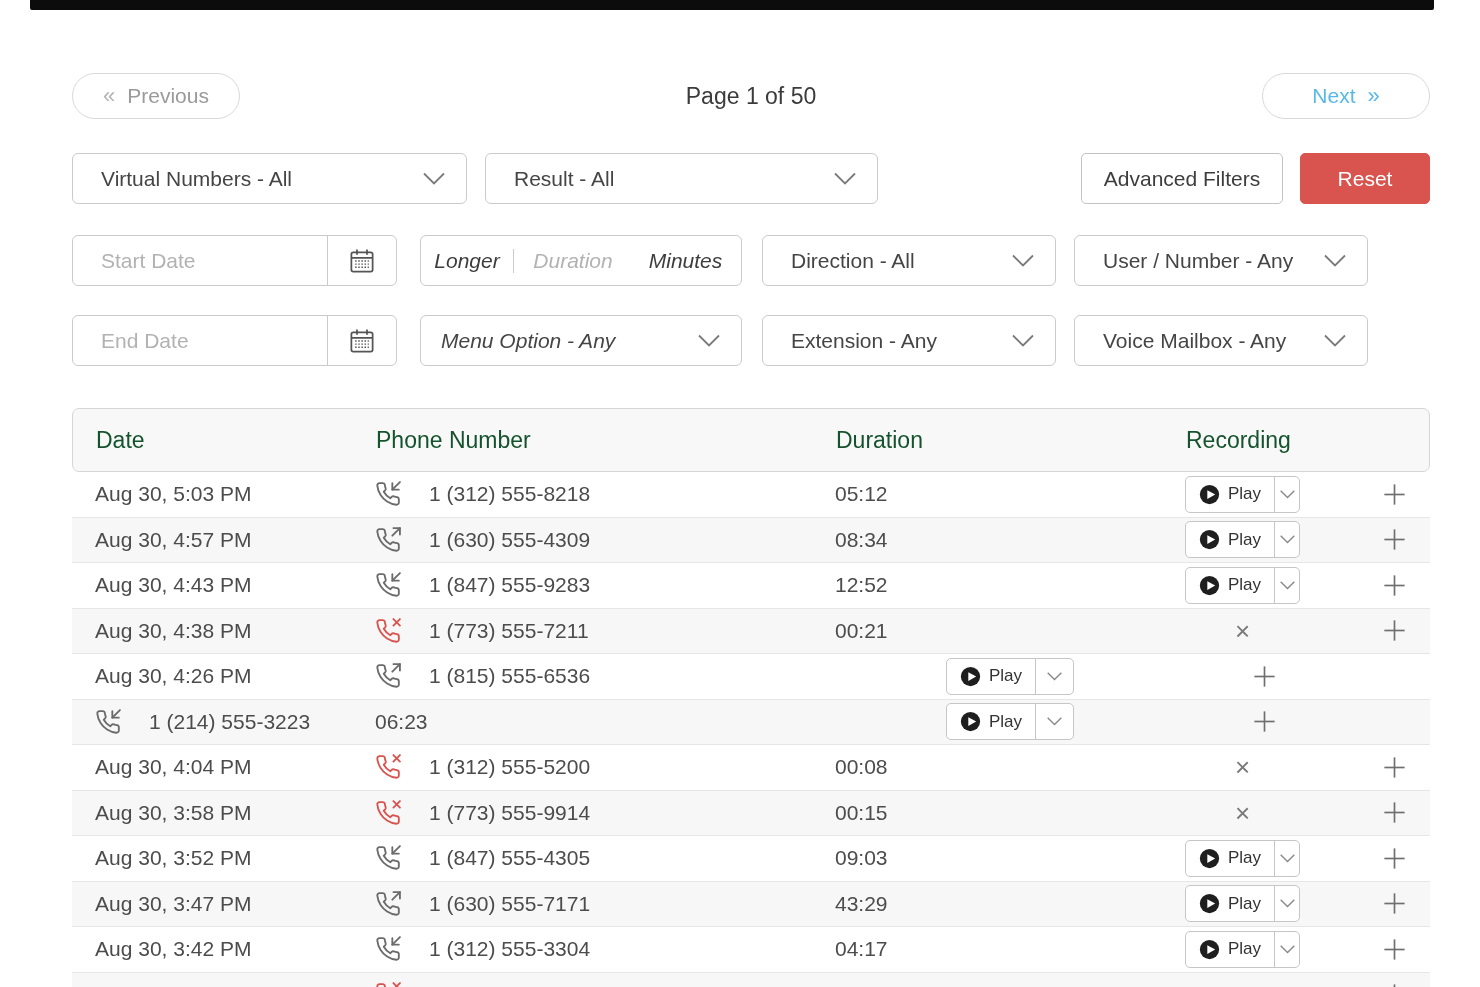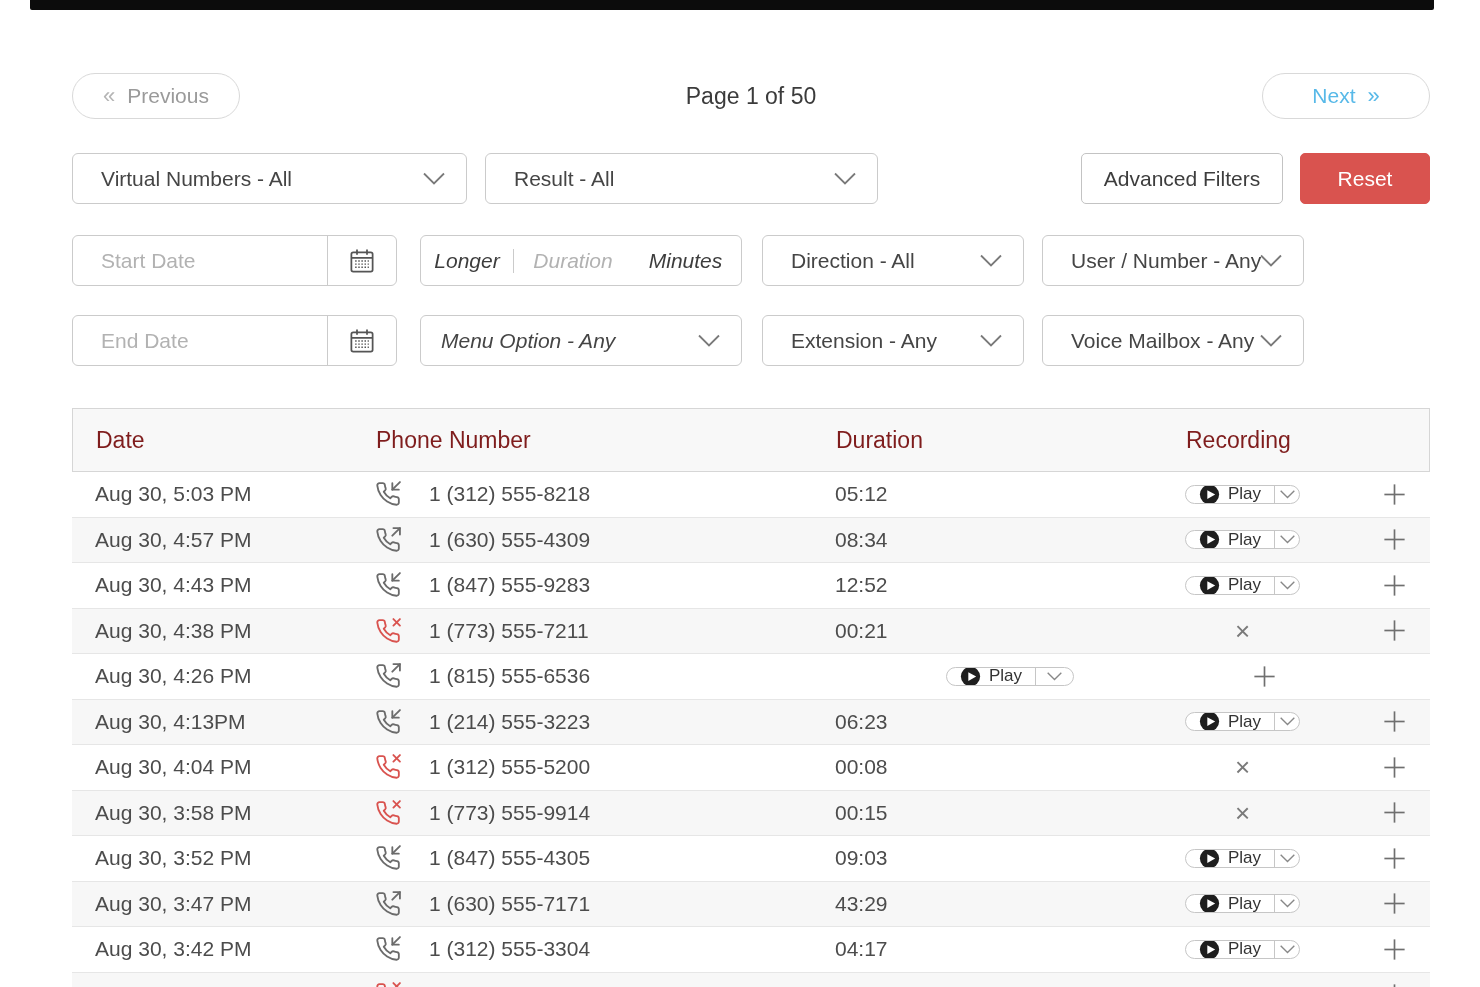--- a/index.html
+++ b/index.html
@@ -44,37 +44,37 @@
   .cal-btn { width: 69px; align-self: stretch; border-left: 1.5px solid #cbcbcb;
     display: flex; align-items: center; justify-content: center; cursor: pointer; background: transparent; border-top:0; border-right:0; border-bottom:0; }
   .seg-ctl { width: 322px; margin-left: 23px; padding: 0; overflow: hidden; font-style: italic; }
   .seg { height: 100%; display: flex; align-items: center; justify-content: center; cursor: pointer;
     background: transparent; border: 0; font: inherit; color: #3d3d3d; }
   .seg-input { width: 119px; text-align: center; color: #b2b2b2; border: 0; outline: 0;
     font: inherit; background: transparent; border-left: 1.5px solid #cbcbcb; }
   .seg-input::placeholder { color: #b2b2b2; }
   .seg-a { width: 92px; } .seg-c { width: 107px; align-items: center; }
   .ml20 { margin-left: 20px; } .ml18 { margin-left: 18px; }
-  .w-325 { width: 262px; }
+  .w-325 { width: 294px; }
 
   
   .table { margin-top: 42px; }
-  .thead { height: 64px; background: #f8f8f8; border: 1.5px solid #d6d6d6; border-radius: 0;
+  .thead { height: 64px; background: #f8f8f8; border: 1.5px solid #d6d6d6; border-radius: 7px;
     display: grid; grid-template-columns: 280px 460px 350px 115px 1fr; align-items: center;
-    padding-left: 23px; font-size: 23px; color: #7f1d1d; }
+    padding-left: 23px; font-size: 23px; color: #14532d; }
   .trow { height: 45.5px; display: grid; grid-template-columns: 280px 460px 350px 115px 1fr;
     align-items: center; padding-left: 23px; font-size: 21px; color: #4c4c4c;
     border-bottom: 1px solid #e6e6e6; }
   .trow.alt { background: #f7f7f7; }
   .cell-phone { display: flex; align-items: center; gap: 28px; }
   .phone-ic { color: #6b6b6b; display: inline-flex; }
   .phone-ic.missed { color: #d9534f; }
   .cell-rec { display: flex; justify-content: center; }
-  .play-group { display: flex; align-items: stretch; height: 19px; border: 1.5px solid #c6c6c6;
-    border-radius: 11px; overflow: hidden; background: #fff; }
+  .play-group { display: flex; align-items: stretch; height: 37px; border: 1.5px solid #c6c6c6;
+    border-radius: 5px; overflow: hidden; background: #fff; }
   .play-main { display: flex; align-items: center; gap: 8px; padding: 0 13px; border: 0;
     background: transparent; font-family: inherit; font-size: 17px; color: #333; cursor: pointer; }
   .play-caret { width: 38px; display: flex; align-items: center; justify-content: center;
     border: 0; border-left: 1.5px solid #c6c6c6; background: transparent; cursor: pointer; }
   .no-rec { font-size: 26px; color: #7a7a7a; line-height: 1; }
   .cell-add { display: flex; justify-content: flex-end; padding-right: 22px; }
   .add-btn { border: 0; background: transparent; cursor: pointer; display: inline-flex; color: #6f6f6f; }
 </style>
 </head>
 <body>
@@ -385,21 +385,20 @@
     <div class="cell-add">
       <button class="add-btn">
         <svg width="27" height="27" viewBox="0 0 24 24" fill="none" stroke="currentColor" stroke-width="1.5">
                 <line x1="12" y1="3" x2="12" y2="21"></line>
                 <line x1="3" y1="12" x2="21" y2="12"></line>
               </svg>
       </button>
     </div>
   </div>
         <div class="trow alt">
-    <div>Aug 30, 4:13PM</div>
     <div class="cell-phone">
       <span class="phone-ic">
         <svg width="26" height="26" viewBox="0 0 24 24" fill="none" stroke="currentColor" stroke-width="1.7" stroke-linecap="round" stroke-linejoin="round">
                 <polyline points="16 2 16 8 22 8"></polyline>
                 <line x1="23" y1="1" x2="16" y2="8"></line>
                 <path d="M22 16.92v3a2 2 0 0 1-2.18 2 19.79 19.79 0 0 1-8.63-3.07 19.5 19.5 0 0 1-6-6 19.79 19.79 0 0 1-3.07-8.67A2 2 0 0 1 4.11 2h3a2 2 0 0 1 2 1.72 12.84 12.84 0 0 0 .7 2.81 2 2 0 0 1-.45 2.11L8.09 9.91a16 16 0 0 0 6 6l1.27-1.27a2 2 0 0 1 2.11-.45 12.84 12.84 0 0 0 2.81.7A2 2 0 0 1 22 16.92z"></path>
               </svg>
       </span>
 
       <span>1 (214) 555-3223</span>

